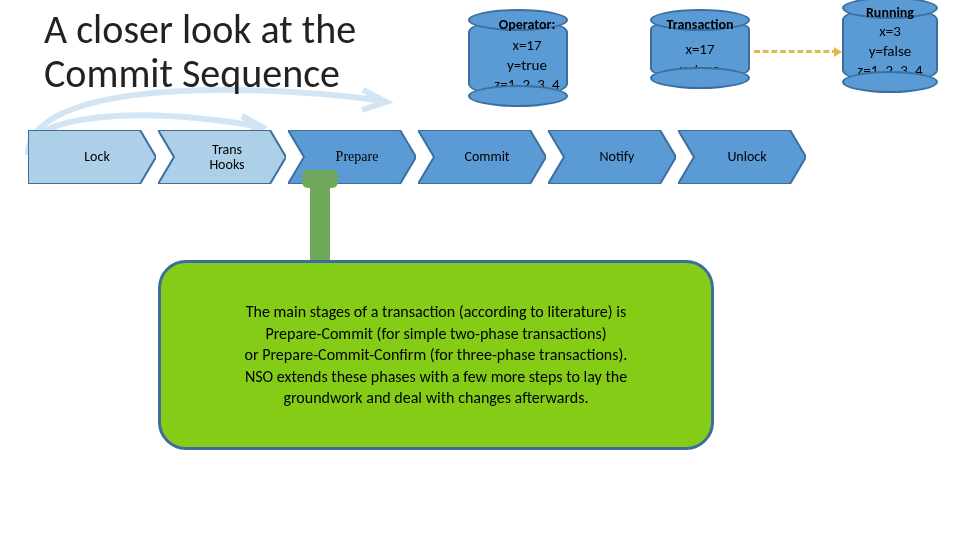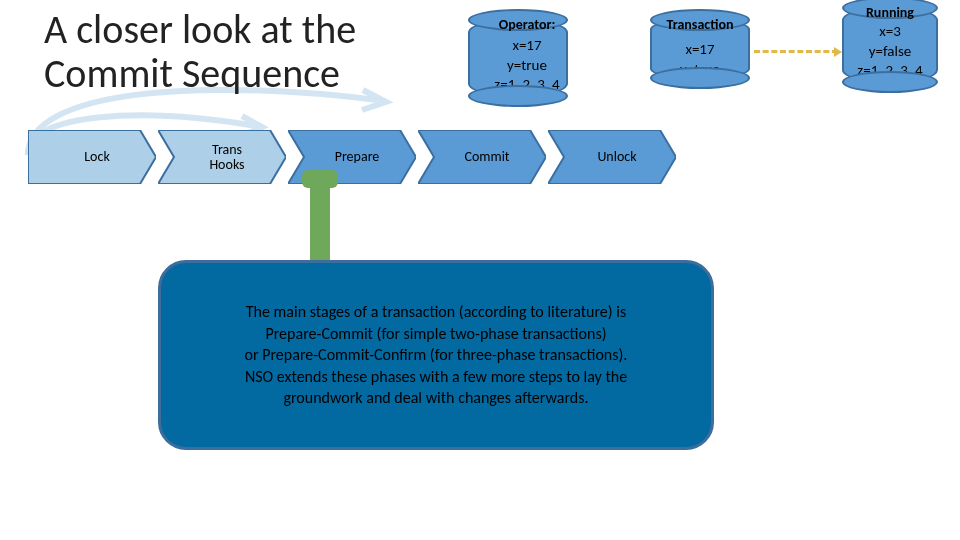--- a/index.html
+++ b/index.html
@@ -144,21 +144,21 @@
     background: #6fa85a;
     border-radius: 6px;
   }
   
   .callout {
     position: absolute;
     left: 158px;
     top: 260px;
     width: 556px;
     height: 190px;
-    background: #0369a1;
+    background: #84cc16;
     border: 3px solid #3d6d9c;
     border-radius: 28px;
     padding: 26px 28px;
     font-size: 16px;
     color: #000;
     text-align: center;
     display: flex;
     align-items: center;
     justify-content: center;
   }
@@ -214,31 +214,37 @@
       </svg>
       <span class="txt" style="white-space: pre-line;">Lock</span>
     </div>
     <div class="chevron" style="width: 128px; margin-left: 2px;">
       <svg class="bg" width="128" height="54" viewBox="0 0 128 54">
         <path d="M 0 0 L 112 0 L 128 27 L 112 54 L 0 54 L 16 27 Z" class="sel-fill"></path>
       </svg>
       <span class="txt" style="white-space: pre-line;">Trans
 Hooks</span>
     </div>
-    <div class="chevron" style="width: 128px; margin-left: 2px;">
+    <div class="chevron" style="width: 128px; margin-left: 2px; font-family: Liberation Serif, serif;">
       <svg class="bg" width="128" height="54" viewBox="0 0 128 54">
         <path d="M 0 0 L 112 0 L 128 27 L 112 54 L 0 54 L 16 27 Z" class="base-fill"></path>
       </svg>
       <span class="txt" style="white-space: pre-line;">Prepare</span>
     </div>
     <div class="chevron" style="width: 128px; margin-left: 2px;">
       <svg class="bg" width="128" height="54" viewBox="0 0 128 54">
         <path d="M 0 0 L 112 0 L 128 27 L 112 54 L 0 54 L 16 27 Z" class="base-fill"></path>
       </svg>
       <span class="txt" style="white-space: pre-line;">Commit</span>
+    </div>
+    <div class="chevron" style="width: 128px; margin-left: 2px;">
+      <svg class="bg" width="128" height="54" viewBox="0 0 128 54">
+        <path d="M 0 0 L 112 0 L 128 27 L 112 54 L 0 54 L 16 27 Z" class="base-fill"></path>
+      </svg>
+      <span class="txt" style="white-space: pre-line;">Notify</span>
     </div>
     <div class="chevron" style="width: 128px; margin-left: 2px;">
       <svg class="bg" width="128" height="54" viewBox="0 0 128 54">
         <path d="M 0 0 L 112 0 L 128 27 L 112 54 L 0 54 L 16 27 Z" class="base-fill"></path>
       </svg>
       <span class="txt" style="white-space: pre-line;">Unlock</span>
     </div>
   </div>
 
 <div class="green-stem"></div>

